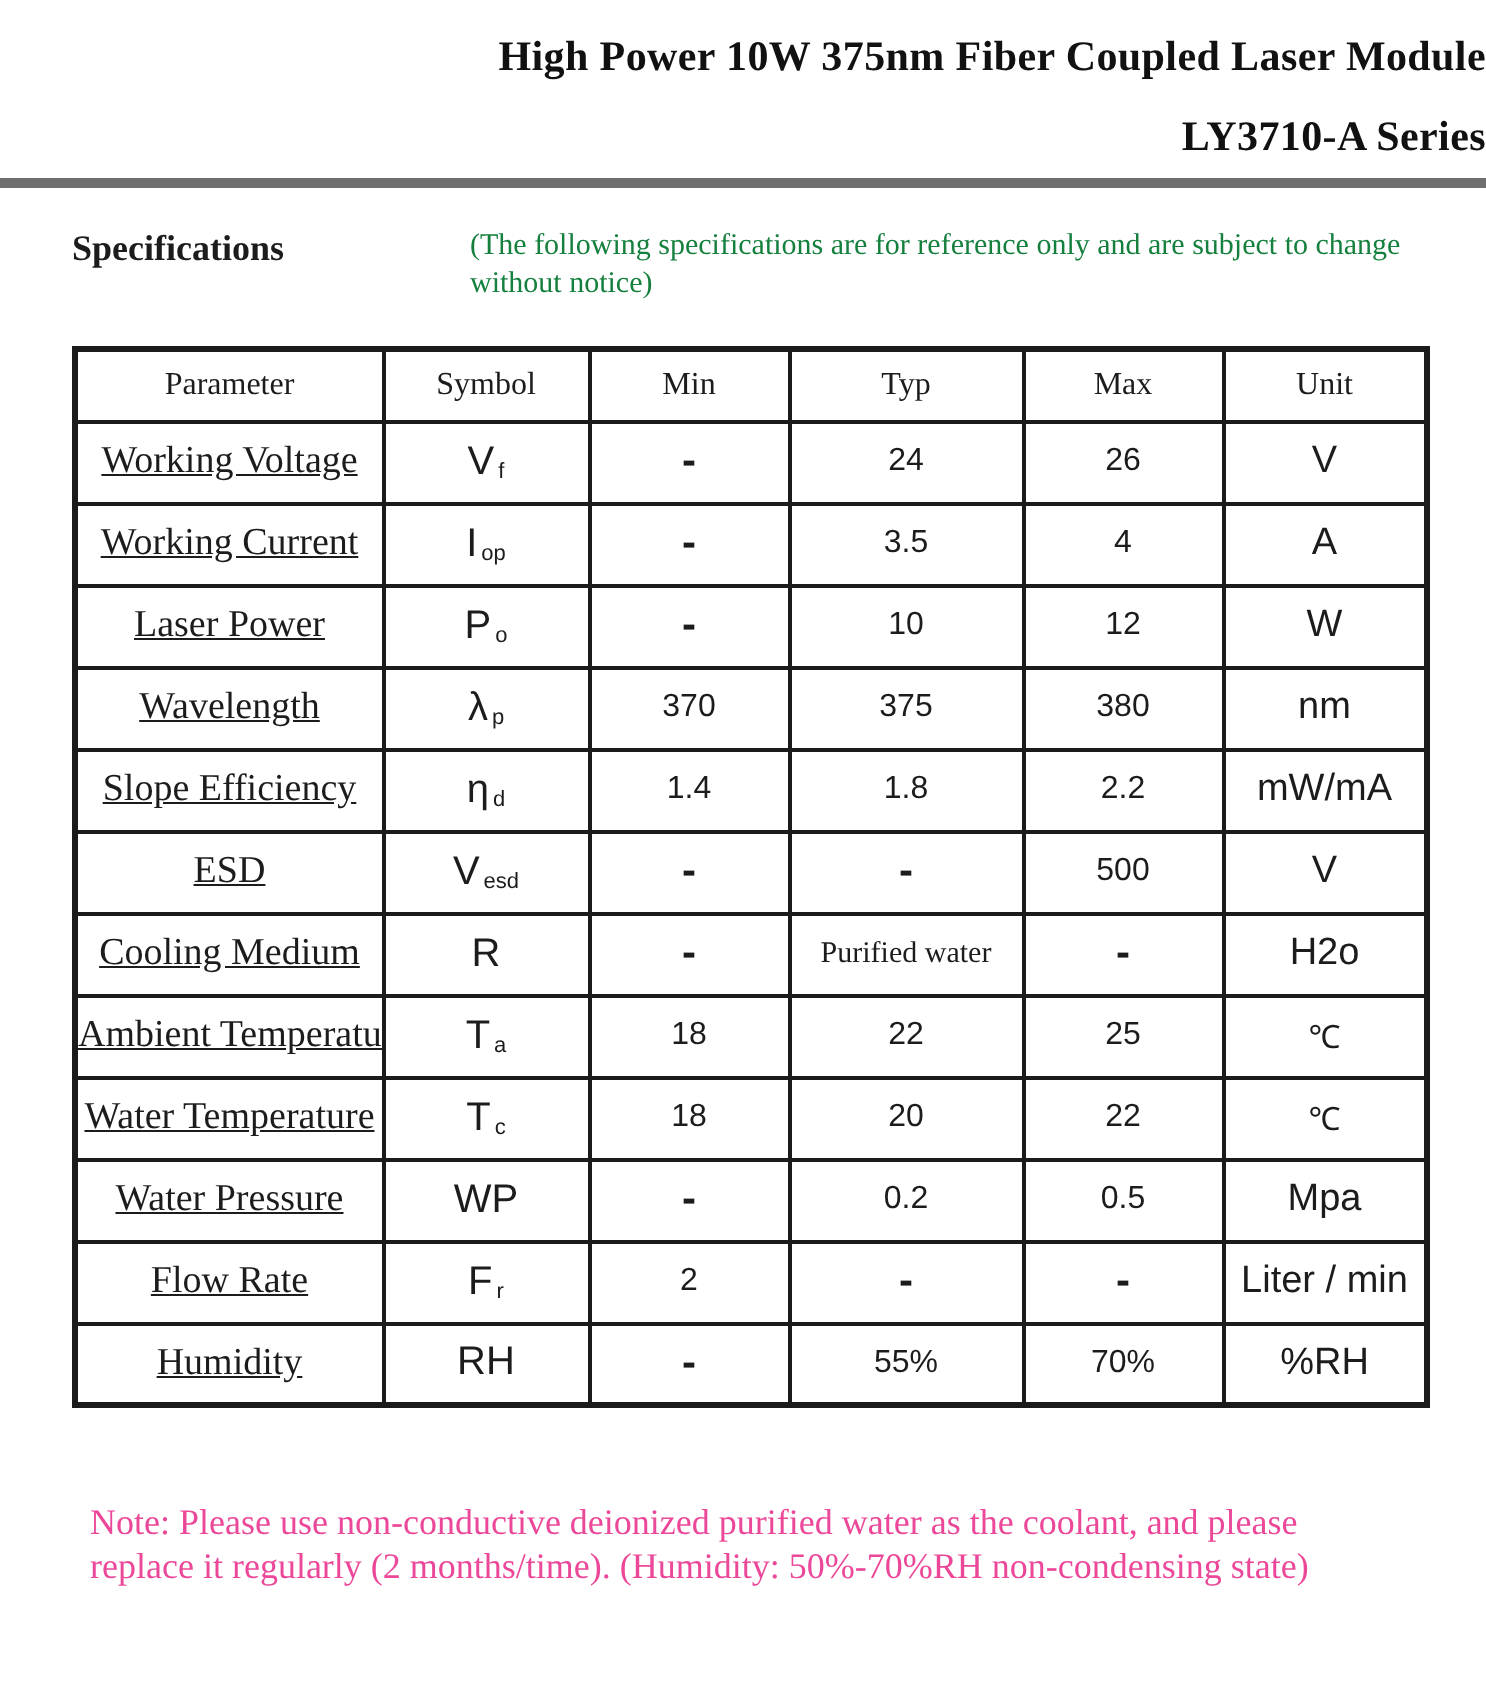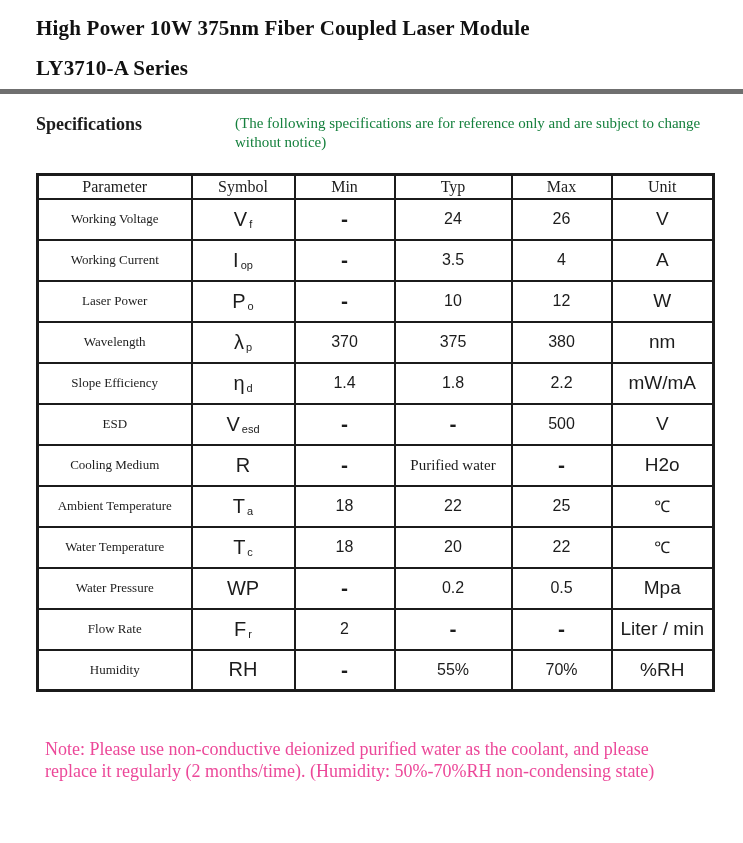--- a/index.html
+++ b/index.html
@@ -4,21 +4,21 @@
 <style>
   * { margin: 0; padding: 0; box-sizing: border-box; }
   html, body { background: #ffffff; }
   body {
     width: 743px; height: 843px;
     font-family: "Liberation Serif", serif;
     color: #1c1c1c;
     position: relative;
     overflow: hidden;
   }
-  .title-block { padding: 13px 0 0 36px; }
+  .title-block { padding: 13px 0 0 62px; text-align: right; }
   .title-line {
     display: block;
     font-family: "Liberation Serif", serif;
     font-weight: bold;
     font-size: 21px;
     line-height: 30px;
     color: #111111;
     letter-spacing: 0.2px;
   }
   .title-line.second { margin-top: 10px; }
@@ -63,25 +63,26 @@
     text-align: center;
     vertical-align: middle;
     height: 41px;
     overflow: hidden;
     white-space: nowrap;
   }
   .spec-table th {
     font-family: "Liberation Serif", serif;
     font-weight: normal;
     font-size: 16px;
-    height: 24px;
+    height: 36px;
   }
   td.param {
     font-family: "Liberation Serif", serif;
-    font-size: 13px;
+    font-size: 19px;
+    text-decoration: underline;
   }
   td.sym {
     font-family: "Liberation Sans", sans-serif;
     font-size: 20px;
   }
   td.sym .sub {
     font-size: 11px;
     vertical-align: baseline;
     position: relative;
     top: 2px;

